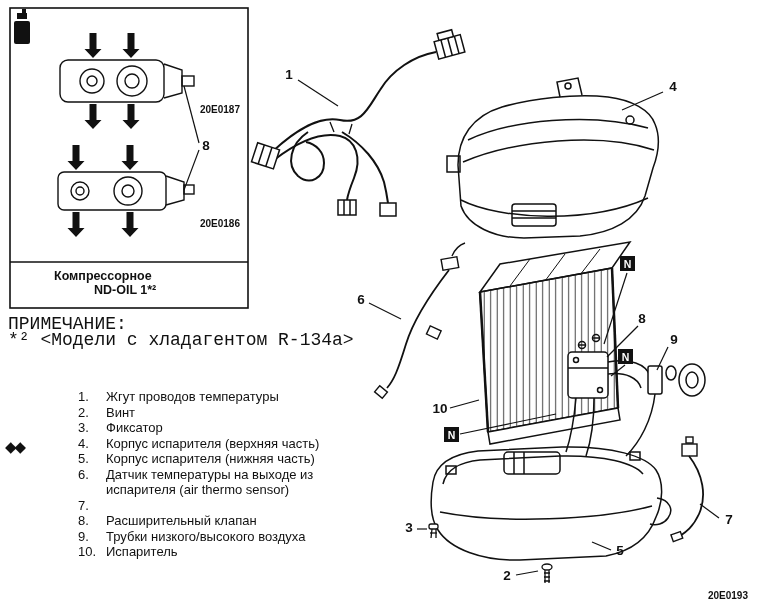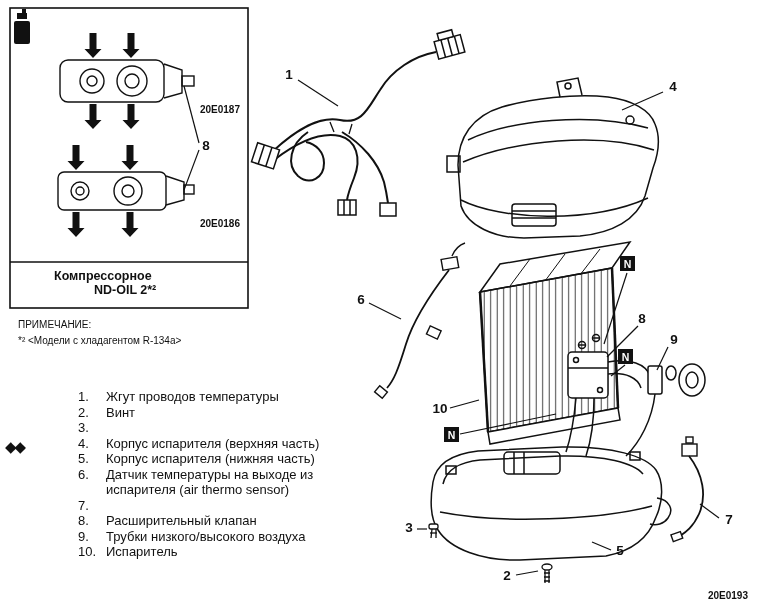--- a/index.html
+++ b/index.html
@@ -3,21 +3,21 @@
 <meta charset="utf-8">
 <style>
   html,body{margin:0;padding:0;background:#ffffff;}
   #page{position:relative;width:767px;height:614px;background:#ffffff;overflow:hidden;
         font-family:"Liberation Sans","DejaVu Sans",sans-serif;color:#111;}
   #art{position:absolute;left:0;top:0;}
   .overlay{position:absolute;z-index:2;}
   #caption{left:10px;top:263px;width:236px;padding:6px 12px 0 44px;box-sizing:border-box;
            font-weight:bold;font-size:12.5px;line-height:14px;}
   #caption .indent{margin-left:40px;}
-  #note{left:18px;top:317px;font-size:10px;line-height:15.5px;}
+  #note{left:8px;top:317px;font-size:18px;line-height:15.5px;font-family:Liberation Mono, monospace;}
   #sequence{left:78px;top:389px;width:266px;font-size:13px;line-height:15.5px;}
   #sequence .seq-title{font-weight:bold;font-size:13.5px;margin-bottom:6px;}
   .seq-row{display:flex;}
   .seq-num{flex:0 0 28px;}
   .seq-text{width:235px;}
   #diamond-icon{left:5px;top:438px;font-size:15px;letter-spacing:-2px;color:#111;}
   svg text{font-family:"Liberation Sans","DejaVu Sans",sans-serif;}
   .callout{font-size:13.5px;font-weight:bold;fill:#111;}
   .code{font-size:10px;font-weight:bold;fill:#111;}
   .nlabel{font-size:10.5px;font-weight:bold;fill:#ffffff;}
@@ -227,39 +227,40 @@
     <text class="callout" x="409" y="532" text-anchor="middle">3</text>
     <text class="callout" x="620" y="555" text-anchor="middle">5</text>
     <text class="callout" x="507" y="580" text-anchor="middle">2</text>
     <text class="callout" x="729" y="524" text-anchor="middle">7</text>
 
     <text class="code" x="748" y="599" text-anchor="end">20E0193</text>
   </svg>
 
   <div id="caption" class="overlay">
     <div>Компрессорное</div>
-    <div class="indent">ND-OIL 2*²</div>
+    <div class="indent">ND-OIL 1*²</div>
   </div>
 
   <div id="note" class="overlay">
     <div class="note-title">ПРИМЕЧАНИЕ:</div>
     <div>*² &lt;Модели с хладагентом R-134a&gt;</div>
   </div>
 
   <div id="sequence" class="overlay">
     <div class="seq-row">
       <span class="seq-num">1.</span>
       <span class="seq-text">Жгут проводов температуры</span>
     </div>
     <div class="seq-row">
       <span class="seq-num">2.</span>
       <span class="seq-text">Винт</span>
     </div>
     <div class="seq-row">
       <span class="seq-num">3.</span>
+      <span class="seq-text">Фиксатор</span>
     </div>
     <div class="seq-row">
       <span class="seq-num">4.</span>
       <span class="seq-text">Корпус испарителя (верхняя часть)</span>
     </div>
     <div class="seq-row">
       <span class="seq-num">5.</span>
       <span class="seq-text">Корпус испарителя (нижняя часть)</span>
     </div>
     <div class="seq-row">

